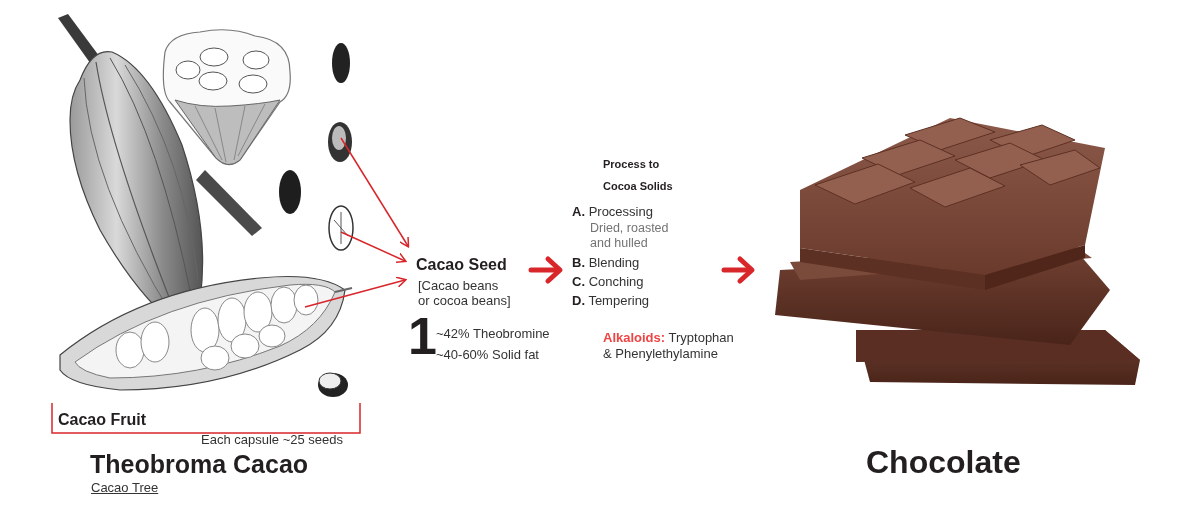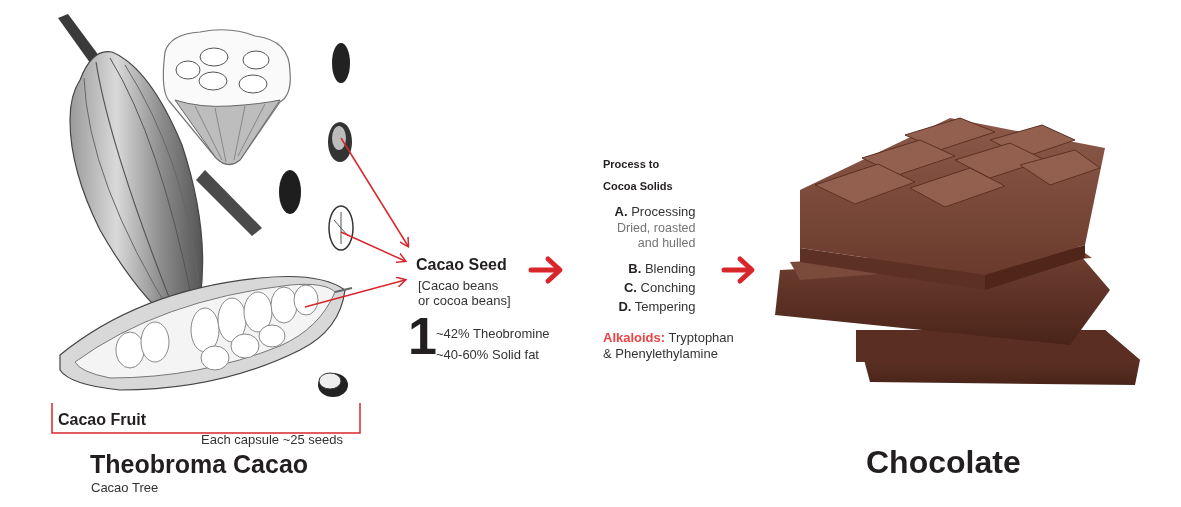--- a/index.html
+++ b/index.html
@@ -7,30 +7,30 @@
          font-family: "Liberation Sans", sans-serif; color: #231f20; }
   .abs { position: absolute; }
   svg.illus { position: absolute; left: 0; top: 0; }
 
   .seed-title { left: 416px; top: 256px; font-size: 16px; font-weight: bold; }
   .seed-sub { left: 418px; top: 278px; font-size: 13px; line-height: 15px; color: #333; }
   .big-one { left: 408px; top: 312px; font-size: 52px; font-weight: bold; line-height: 48px; letter-spacing: -2px; }
   .seed-stats { left: 436px; top: 323px; font-size: 13px; line-height: 21px; color: #333; }
 
   .proc-title { left: 603px; top: 153px; font-size: 11px; font-weight: bold; line-height: 22px; }
-  .proc-list { left: 599px; top: 202px; font-size: 13px; line-height: 19px; color: #333; text-align: right; }
+  .proc-list { left: 572px; top: 202px; font-size: 13px; line-height: 19px; color: #333; }
   .proc-list .step b { color: #231f20; }
   .proc-list .sub { padding-left: 18px; font-size: 12.5px; line-height: 15px; color: #737373; }
   .alk { left: 603px; top: 330px; font-size: 13px; line-height: 16px; color: #333; }
   .alk b { color: #ef4444; }
 
   .fruit-label { left: 58px; top: 411px; font-size: 16px; font-weight: bold; }
   .capsule-label { left: 201px; top: 432px; font-size: 13px; color: #333; }
   .species { left: 90px; top: 450px; font-size: 25px; font-weight: bold; }
-  .common { left: 91px; top: 480px; font-size: 13px; color: #333; }
+  .common { left: 91px; top: 480px; font-size: 13px; color: #333; text-decoration: underline; }
   .choc-label { left: 866px; top: 444px; font-size: 32px; font-weight: bold; }
 </style>
 </head>
 <body>
 
 <svg class="illus" width="1181" height="507" viewBox="0 0 1181 507">
   <defs>
     <linearGradient id="podGrad" x1="0" y1="0" x2="1" y2="0">
       <stop offset="0" stop-color="#9a9a9a"></stop>
       <stop offset="0.35" stop-color="#d9d9d9"></stop>
@@ -158,21 +158,21 @@
 <div class="abs proc-title">
   <div>Process to</div>
   <div>Cocoa Solids</div>
 </div>
 <div class="abs proc-list">
   <div class="step">
     <b>A.</b>
     <span>Processing</span>
   </div>
   <div class="sub">Dried, roasted</div>
-  <div class="sub" style="margin-bottom:8px;">and hulled</div>
+  <div class="sub" style="margin-bottom:2px;">and hulled</div>
   <div class="step">
     <b>B.</b>
     <span>Blending</span>
   </div>
   <div class="step">
     <b>C.</b>
     <span>Conching</span>
   </div>
   <div class="step">
     <b>D.</b>

